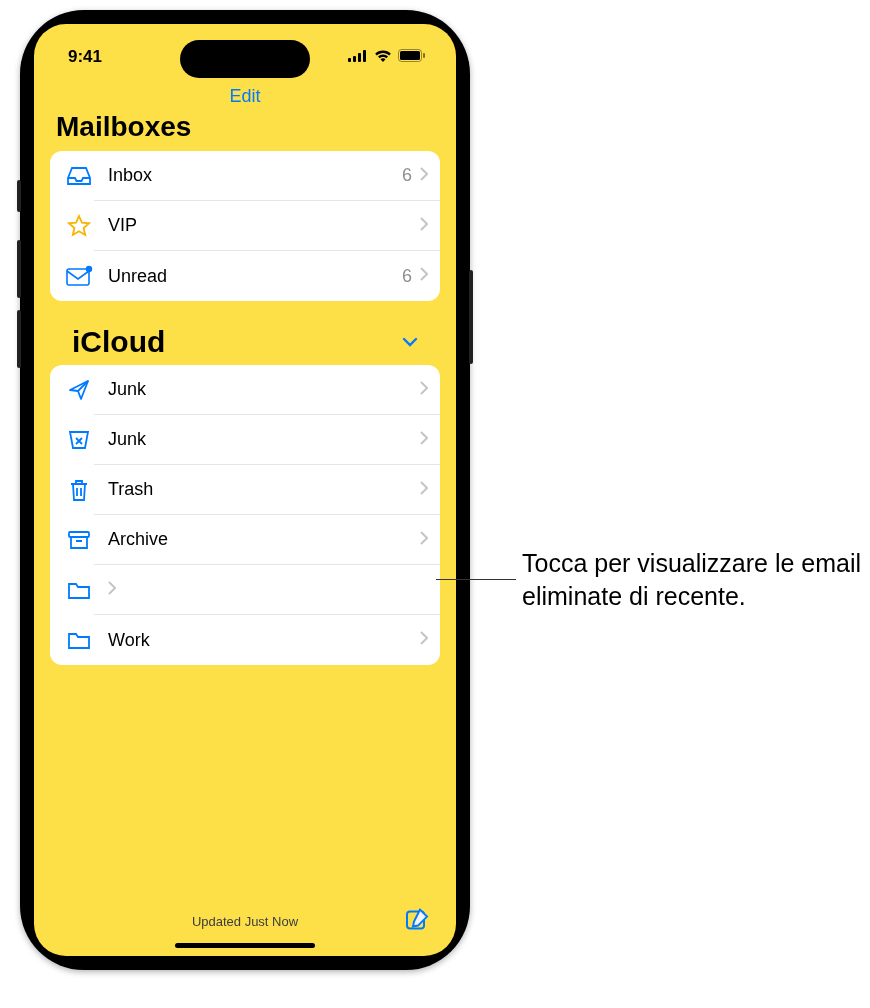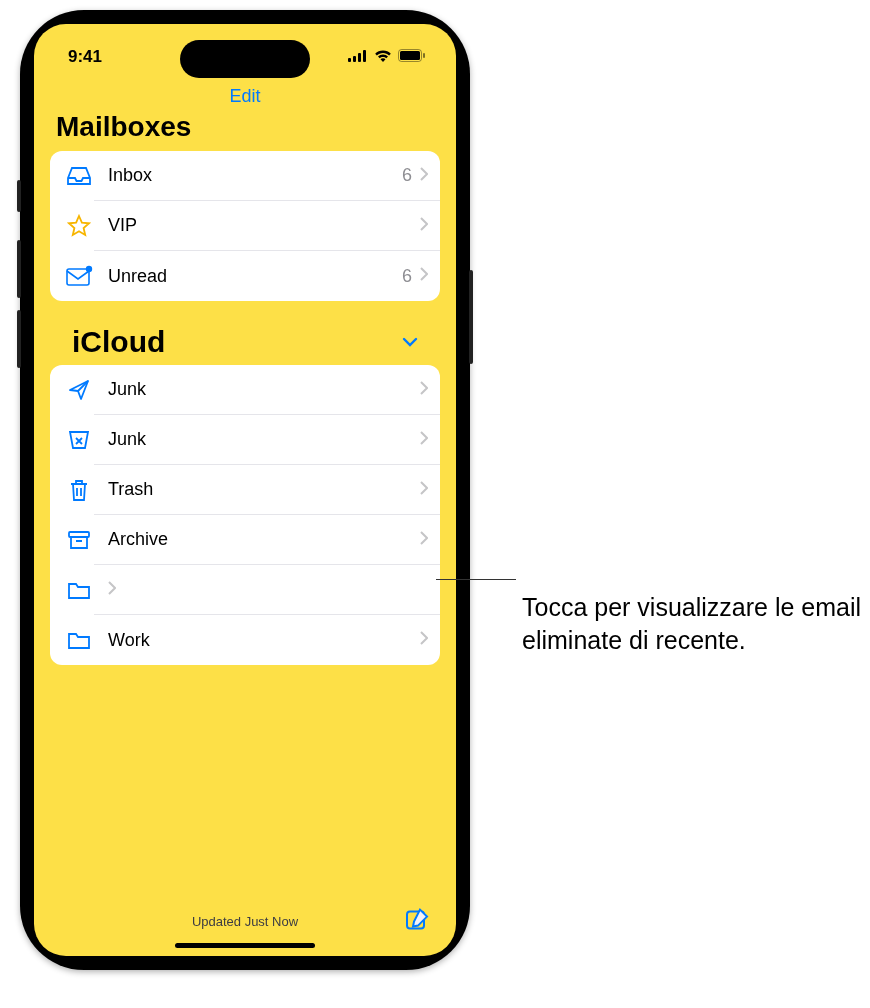--- a/index.html
+++ b/index.html
@@ -391,13 +391,13 @@
             </svg>
         </span>
       </button>
     </div>
 
     <div class="home-indicator"></div>
   </div>
 </div>
 
 <div class="callout-line" style="left:436px; top:579px; width:80px;"></div>
-<div class="callout-text" style="left:522px; top:547px;margin-top:44px;">Tocca per visualizzare le email eliminate di recente.</div>
+<div class="callout-text" style="left:522px; top:547px;">Tocca per visualizzare le email eliminate di recente.</div>
 
 </body></html>

